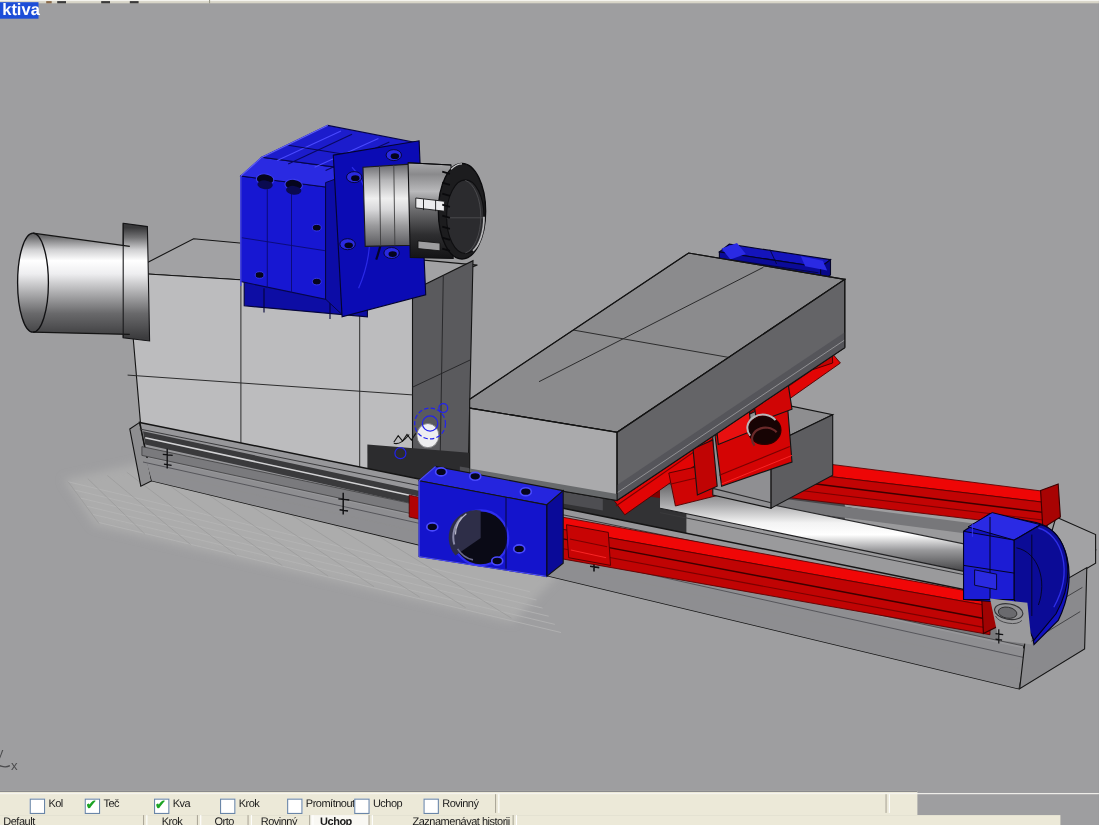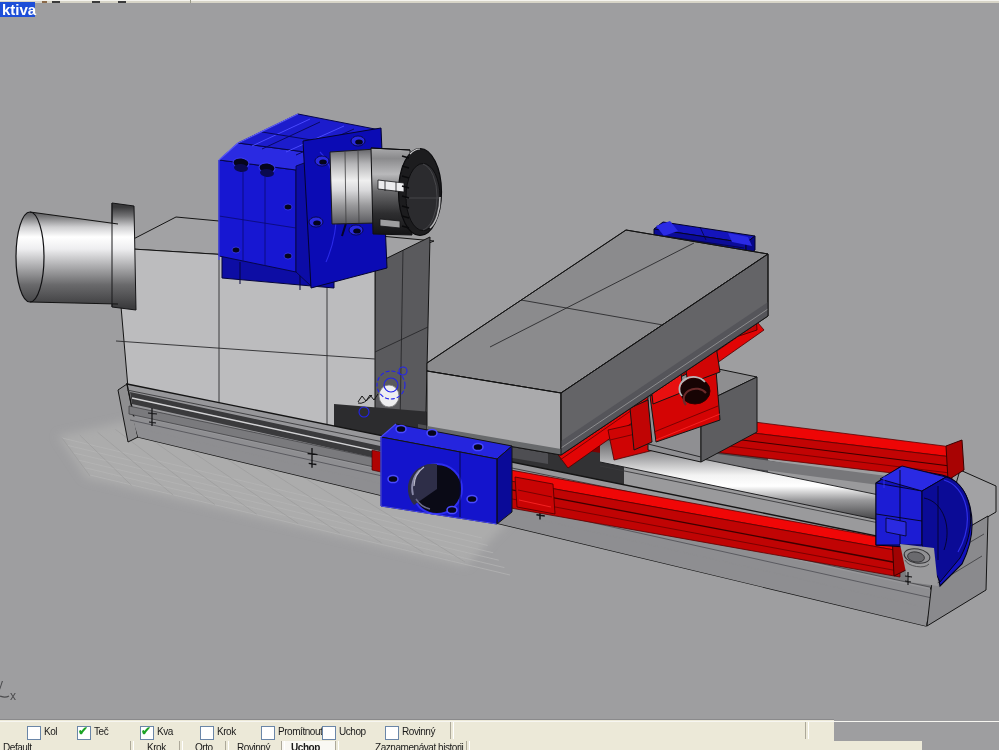--- a/index.html
+++ b/index.html
@@ -11,21 +11,21 @@
   #vplabel{position:absolute;left:0;top:2px;width:35px;height:15px;background:#1d4ed8;
     color:#fff;font-size:15px;font-weight:bold;line-height:15px;padding-left:2px;box-sizing:border-box;}
   #osnap{position:absolute;left:0;top:719px;width:834px;height:22px;background:#ece9d8;
     border-top:1px solid #8a8a8c;box-sizing:border-box;}
   #osnap .inner{position:absolute;left:0;top:1px;width:999px;height:20px;border-top:1px solid #f7f6f1;}
   .cb{position:absolute;top:6px;width:12px;height:12px;background:#fff;border:1px solid #6a86a8;}
   .cb .chk{position:absolute;left:0px;top:-3px;color:#1ca324;font-size:12px;font-weight:bold;}
   .cbl{position:absolute;top:6px;font-size:10px;letter-spacing:-0.45px;color:#1a1a1a;}
   .vsep{position:absolute;top:2px;height:17px;width:2px;
     border-left:1px solid #aca899;border-right:1px solid #fff;}
-  #status{position:absolute;left:0;top:741px;width:922px;height:9px;background:#ece9d8;}
+  #status{position:absolute;left:0;top:741px;width:922px;height:9px;background:#ece9d8;padding-left:42px;}
   #status .txt{position:absolute;top:1px;font-size:10px;letter-spacing:-0.45px;color:#1a1a1a;white-space:nowrap;}
   #status .sep{position:absolute;top:0;height:9px;width:2px;
     border-left:1px solid #aca899;border-right:1px solid #fff;}
   #status .pane{position:absolute;top:0;height:9px;background:#f9f8f3;}
 </style>
 </head>
 <body>
 <div id="page">
   <svg id="scene" width="999" height="750" viewBox="0 0 999 750">
     <rect x="0" y="0" width="999" height="750" fill="#8f8f91"></rect>

